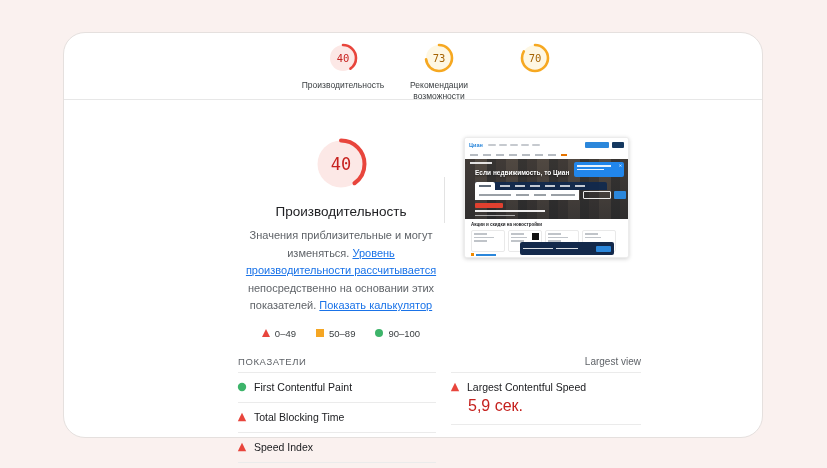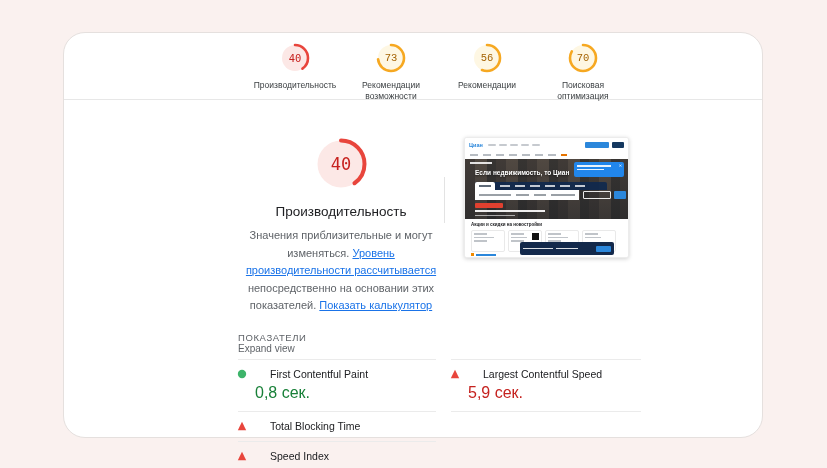--- a/index.html
+++ b/index.html
@@ -28,21 +28,21 @@
   .gauge .num { position:relative; font-family:"DejaVu Sans Mono", monospace; }
   .gauge.small { width:32px; height:32px; }
   .gauge.small .num { font-size:10.5px; }
   .gauge.big { width:56px; height:56px; }
   .gauge.big .num { font-size:17px; }
   .gauge.fail .bg { fill:#fce8e6; }
   .gauge.fail .arc { stroke:#e8453c; }
   .gauge.fail .num { color:#c7221f; }
   .gauge.average .bg { fill:#fef7e3; }
   .gauge.average .arc { stroke:#f6a821; }
-  .gauge.average .num { color:#a56303;font-family:Liberation Mono, monospace; }
+  .gauge.average .num { color:#a56303; }
   .arc { fill:none; stroke-linecap:round; }
   .gauge.small .arc { stroke-width:2.6; }
   .gauge.big .arc { stroke-width:4; }
   
   .summary-row { display:flex; margin:36px 0 0 174px; }
   .perf-block { width:206px; display:flex; flex-direction:column; align-items:center; }
   .perf-title { margin-top:12px; font-size:13.5px; color:#202124; }
   .perf-desc { margin-top:8px; width:202px; font-size:11px; line-height:1.6; text-align:center; color:#5f6368; }
   .perf-desc a { color:#1a73e8; text-decoration:underline; cursor:pointer; }
   .legend { margin-top:13px; display:flex; align-items:center; gap:20px; font-size:9.5px; color:#3c4043; }
@@ -98,29 +98,29 @@
   .t-card .blk { position:absolute; right:2px; top:2px; width:7px; height:7px; background:#111; }
   .t-card .globe { position:absolute; right:2px; bottom:2px; width:7px; height:7px; border-radius:50%; background:#3f6fb5; }
   .t-cookie { position:absolute; left:55px; top:23px; width:94px; height:13px; background:#13294b; border-radius:2px; display:flex; align-items:center; gap:3px; padding:0 3px; }
   .t-cookie i { height:1.5px; background:rgba(255,255,255,.85); display:block; }
   .t-cookie .ok { margin-left:auto; width:15px; height:6px; background:#2b87db; border-radius:1px; }
   .t-bot-link { position:absolute; left:6px; top:34px; display:flex; align-items:center; gap:2px; }
   .t-bot-link .o { width:3px; height:3px; background:#f08a00; }
   .t-bot-link .l { width:20px; height:2px; background:#2b87db; }
   
   .metrics { margin:17px 0 0 174px; width:403px; }
-  .metrics-head { display:flex; justify-content:space-between; align-items:baseline; margin-bottom:5px;flex-direction:column; }
+  .metrics-head { display:flex; justify-content:space-between; align-items:baseline; margin-bottom:5px; }
   .metrics-title { font-size:9.5px; letter-spacing:.6px; color:#5f6368; }
   .expand-view { font-size:10px; color:#5f6368; cursor:pointer; }
   .metric-cols { display:flex; gap:15px; }
   .mcol { border-top:1px solid #ebebeb; }
   .mcol.left { width:198px; }
   .mcol.right { width:190px; }
   .metric { border-bottom:1px solid #ebebeb; padding:8px 0 9px; }
-  .metric-name-row { display:flex; align-items:center; gap:24px; }
+  .metric-name-row { display:flex; align-items:center; gap:8px; }
   .metric .ico-dot, .metric .ico-tri { transform:scale(1.05); }
   .metric-name { font-size:10.5px; color:#202124; }
   .metric-value { margin-left:17px; margin-top:4px; font-size:16px; }
   .metric.pass .metric-value { color:#188038; }
   .metric.fail .metric-value { color:#c5221f; }
 </style>
 </head>
 <body>
 
 <div class="card">
@@ -143,49 +143,52 @@
             <circle class="arc" cx="16" cy="16" r="13" transform="rotate(-90 16 16)" stroke-dasharray="59.627428565134274 81.68140899333463"></circle>
           </svg>
         <span class="num">73</span>
       </div>
       <span class="nav-cat-label">Рекомендации возможности</span>
     </div>
     <div class="nav-cat">
       <div class="gauge small average">
         <svg viewBox="0 0 32 32">
             <circle class="bg" cx="16" cy="16" r="13"></circle>
-            <circle class="arc" cx="16" cy="16" r="13" transform="rotate(-90 16 16)" stroke-dasharray="45.7415890362674 81.68140899333463"></circle>
-          </svg>
-        <span class="num">56</span>
-      </div>
-      <span class="nav-cat-label">Рекомендации</span>
-    </div>
-    <div class="nav-cat">
-      <div class="gauge small average">
-        <svg viewBox="0 0 32 32">
-            <circle class="bg" cx="16" cy="16" r="13"></circle>
             <circle class="arc" cx="16" cy="16" r="13" transform="rotate(-90 16 16)" stroke-dasharray="67.79556946446773 81.68140899333463"></circle>
           </svg>
         <span class="num">70</span>
       </div>
-      <span class="nav-cat-label">Поисковая оптимизация</span>
     </div>
   </div>
 
   <div class="summary-row">
     <div class="perf-block">
       <div class="gauge big fail">
         <svg viewBox="0 0 56 56">
             <circle class="bg" cx="28" cy="28" r="23.5"></circle>
             <circle class="arc" cx="28" cy="28" r="23.5" transform="rotate(-90 28 28)" stroke-dasharray="59.06194188748812 147.6548547187203"></circle>
           </svg>
         <span class="num">40</span>
       </div>
       <div class="perf-title">Производительность</div>
       <div class="perf-desc"><span>Значения приблизительные и могут изменяться. </span><a>Уровень производительности рассчитывается</a><span> непосредственно на основании этих показателей. </span><a>Показать калькулятор</a></div>
+      <div class="legend">
+        <span class="legend-item">
+            <span class="ico-tri"></span>
+            <span>0–49</span>
+          </span>
+        <span class="legend-item">
+            <span class="ico-sq"></span>
+            <span>50–89</span>
+          </span>
+        <span class="legend-item">
+            <span class="ico-dot"></span>
+            <span>90–100</span>
+          </span>
+      </div>
     </div>
 
     <div class="vdiv"></div>
 
     <div class="thumb">
       <div class="t-header">
         <span class="t-logo">Циан</span>
         <i class="t-navbar"></i>
           <i class="t-navbar"></i>
           <i class="t-navbar"></i>
@@ -271,30 +274,29 @@
             <span class="o"></span>
             <span class="l"></span>
           </span>
       </div>
     </div>
   </div>
 
   <div class="metrics">
     <div class="metrics-head">
       <span class="metrics-title">ПОКАЗАТЕЛИ</span>
-      <span class="expand-view">Expand view</span>
+      <span class="expand-view">Largest view</span>
     </div>
     <div class="metric-cols">
       <div class="mcol left">
         <div class="metric pass">
           <div class="metric-name-row">
               <span class="ico-dot"></span>
               <span class="metric-name">First Contentful Paint</span>
             </div>
-          <div class="metric-value">0,8 сек.</div>
         </div>
         <div class="metric fail">
           <div class="metric-name-row">
               <span class="ico-tri"></span>
               <span class="metric-name">Total Blocking Time</span>
             </div>
         </div>
         <div class="metric fail">
           <div class="metric-name-row">
               <span class="ico-tri"></span>

